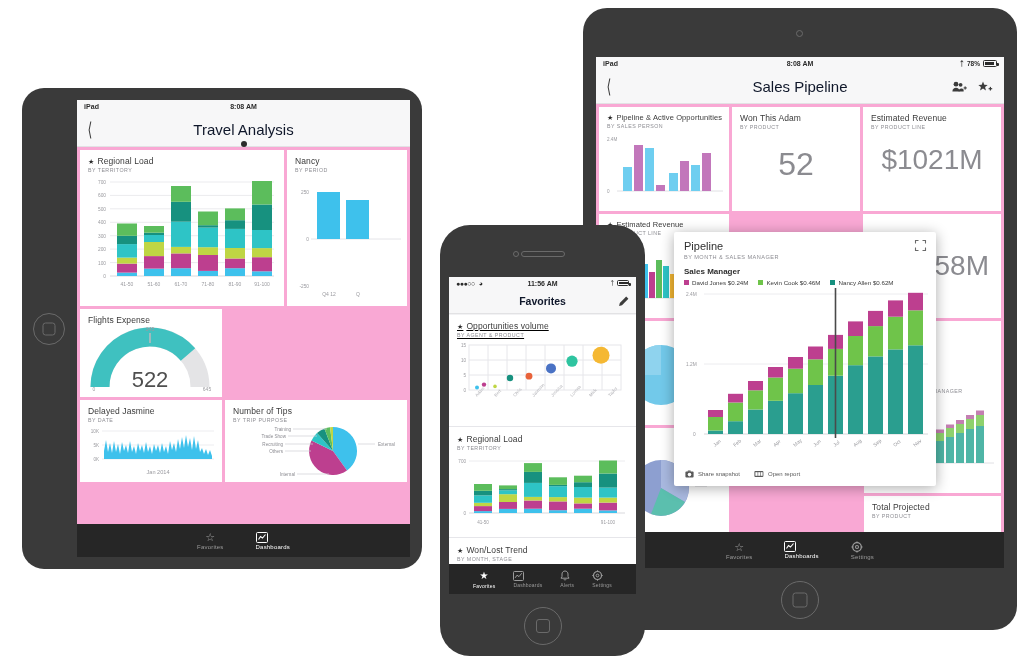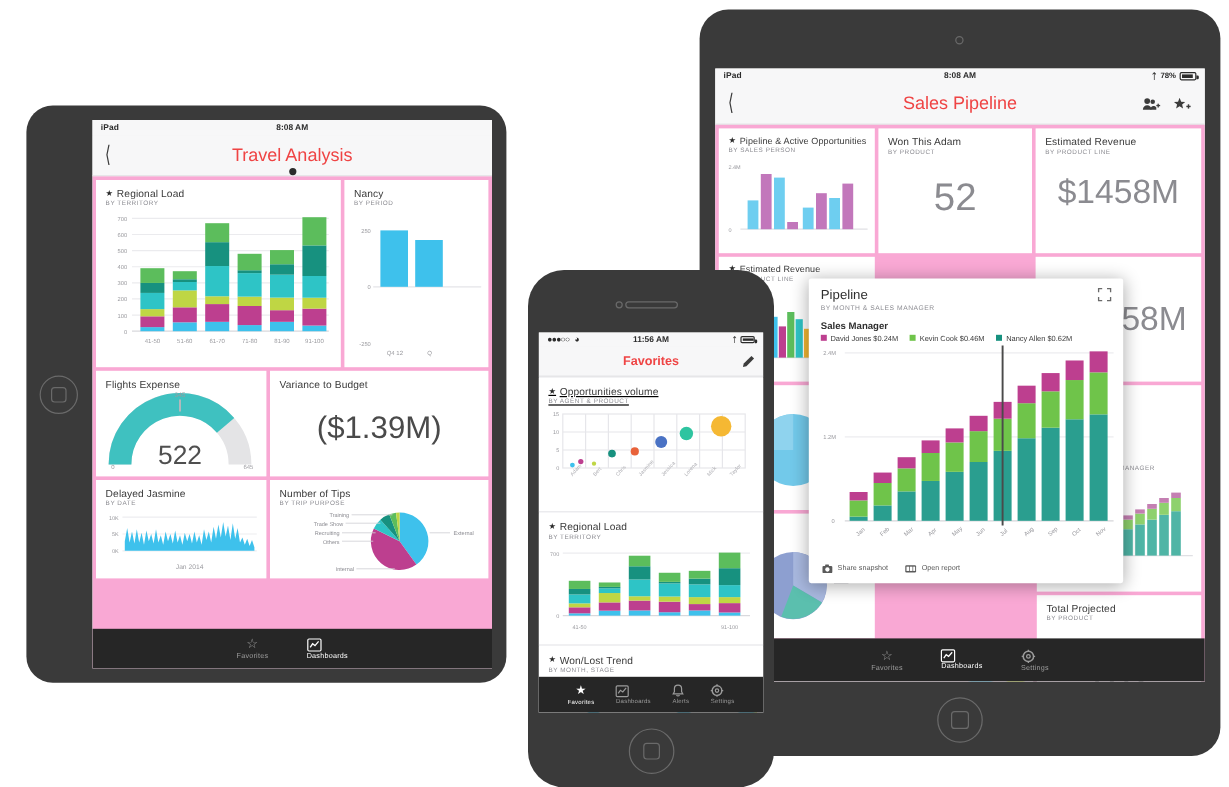--- a/index.html
+++ b/index.html
@@ -51,21 +51,21 @@
   .dots { letter-spacing:-.5px; font-size:7px; }
 
   
   .navbar { position:relative; height:34px; background:#f7f7f8;
             border-bottom:1px solid #e2e2e4; display:flex; align-items:center; }
   .iphone .navbar { height:25px; }
   .nav-back { width:26px; text-align:center; font-size:19px; color:#3c3c3c;
               font-family:"DejaVu Sans", sans-serif; line-height:1; font-weight:300;
               transform:scaleX(.65); }
   .nav-title { position:absolute; left:0; right:0; text-align:center;
-               font-size:15px; color:#ef4444; font-weight:400; pointer-events:none; }
+               font-size:15px; color:#0f172a; font-weight:400; pointer-events:none; }
   .iphone .nav-title { font-size:10.5px; font-weight:bold; }
   .nav-actions { margin-left:auto; display:flex; align-items:center; gap:11px; padding-right:11px; }
   .page-dot { position:absolute; left:0; right:0; bottom:-5px; text-align:center; }
   .page-dot span { display:inline-block; width:6px; height:6px; border-radius:50%; background:#2c2c2c; }
 
   
   .board { position:absolute; inset:0; top:47px; background:#f9a8d4; padding:3px; }
   .iphone .board { top:38px; background:#ffffff; padding:0; }
   .card { background:#fff; position:absolute; padding:6px 8px; overflow:hidden; }
   .card-title { font-size:8.5px; color:#3a3a3a; font-weight:400; letter-spacing:.1px;
@@ -228,24 +228,20 @@
               <path d="M 16 60 A 50 50 0 0 1 104 27.5" fill="none" stroke="#3fc1c0" stroke-width="19"></path>
               <line x1="66" y1="6" x2="66" y2="16" stroke="#b8b8bc" stroke-width="1.6"></line>
               <text x="66" y="4" font-size="5.5" fill="#9a9a9f" text-anchor="middle" font-family="Liberation Sans, sans-serif">345</text>
               <text x="10" y="64" font-size="5" fill="#9a9a9f" text-anchor="middle" font-family="Liberation Sans, sans-serif">0</text>
               <text x="123" y="64" font-size="5" fill="#9a9a9f" text-anchor="middle" font-family="Liberation Sans, sans-serif">645</text>
               <text x="66" y="60" font-size="22" fill="#4f4f4f" text-anchor="middle" font-family="Liberation Sans, sans-serif" font-weight="300">522</text>
             </svg>
           </div>
         </div>
 
-        <div class="card" style="left:148px; top:162px; width:182px; height:88px;">
-          <div class="card-title">Variance to Budget</div>
-          <div class="bignum" style="margin-top:16px; font-size:26px;">($1.39M)</div>
-        </div>
 
         <div class="card" style="left:3px; top:253px; width:142px; height:82px;">
           <div class="card-title">Delayed Jasmine</div>
           <div class="card-sub">BY DATE</div>
           <div style="position:absolute; left:4px; top:26px; right:4px; bottom:3px;">
             <svg width="132" height="52" viewBox="0 0 132 52">
               <g stroke="#ededf0">
                   <line x1="18" y1="5" x2="130" y2="5"></line>
                   <line x1="18" y1="19" x2="130" y2="19"></line>
                   <line x1="18" y1="33" x2="130" y2="33"></line>
@@ -385,21 +381,21 @@
 
         <div class="card" style="left:136px; top:3px; width:128px; height:104px;">
           <div class="card-title">Won This Adam</div>
           <div class="card-sub">BY PRODUCT</div>
           <div class="bignum" style="margin-top:16px; font-size:32px; color:#8b8b90;">52</div>
         </div>
 
         <div class="card" style="left:267px; top:3px; width:138px; height:104px;">
           <div class="card-title">Estimated Revenue</div>
           <div class="card-sub">BY PRODUCT LINE</div>
-          <div class="bignum" style="margin-top:14px; font-size:28px; color:#8b8b90;">$1458M</div>
+          <div class="bignum" style="margin-top:14px; font-size:28px; color:#8b8b90;">$1021M</div>
         </div>
 
         <div class="card" style="left:3px; top:110px; width:130px; height:104px;">
           <div class="card-title">
             <span class="star">★</span>
             <span style="font-size:7.5px">Estimated Revenue</span>
           </div>
           <div class="card-sub">BY PRODUCT LINE</div>
           <div style="position:absolute; left:4px; top:26px; right:4px; bottom:4px;">
             <svg width="122" height="72" viewBox="0 0 122 72">

